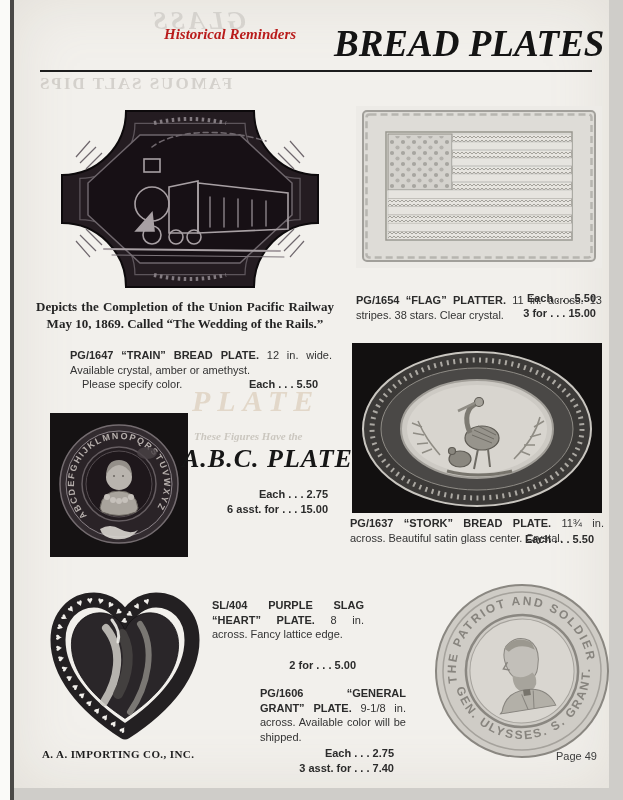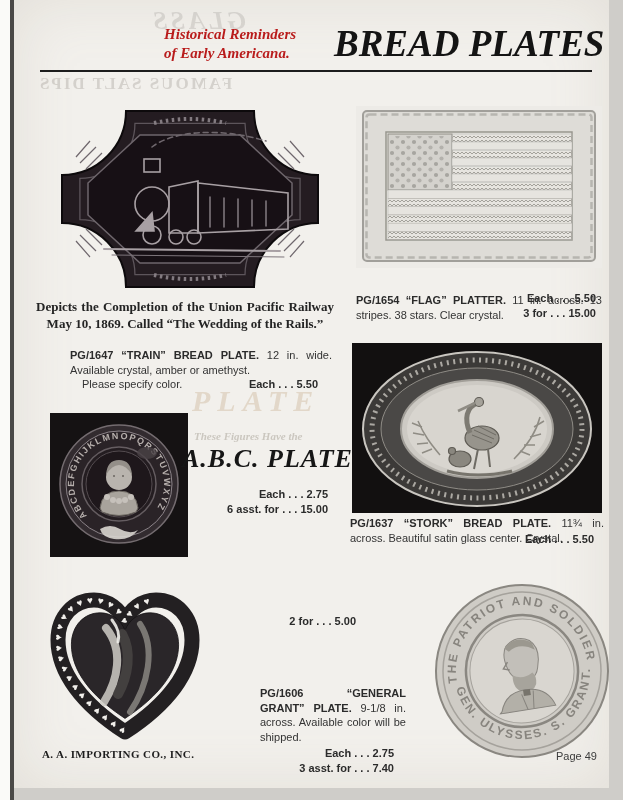--- a/index.html
+++ b/index.html
@@ -38,21 +38,20 @@
   <div class="spine-line"></div>
   <div class="page-bg"></div>
 
   <div class="ghost g1">GLASS</div>
   <div class="ghost g2">FAMOUS SALT DIPS</div>
   <div class="ghost g3">PLATE</div>
   <div class="ghost g4">These Figures Have the</div>
 
   <div class="abs tagline">
     <div>Historical Reminders</div>
-    <div>of Early Americana.</div>
   </div>
   <div class="abs title">BREAD PLATES</div>
   <div class="abs rule"></div>
 
   <div class="photo" style="left:52px;top:100px;">
     <svg width="276" height="198" viewBox="0 0 276 196">
       <path d="M74 10 H202 A64 64 0 0 0 266 74 V122 A64 64 0 0 0 202 186 H74 A64 64 0 0 0 10 122 V74 A64 64 0 0 0 74 10 Z" fill="#241c21" stroke="#0d0a0c" stroke-width="2"></path>
       <path d="M74 10 H202 A64 64 0 0 0 266 74 V122 A64 64 0 0 0 202 186 H74 A64 64 0 0 0 10 122 V74 A64 64 0 0 0 74 10 Z" transform="translate(19.3,13.7) scale(0.86)" fill="none" stroke="#5d555b" stroke-width="1.5"></path>
       <path d="M88 34 H188 L240 82 V114 L188 162 H88 L36 114 V82 Z" fill="#171015" stroke="#6e666c" stroke-width="1.5"></path>
       <g stroke="#8d858b" stroke-width="4" stroke-dasharray="2.5 3.5" fill="none" opacity="0.9">
@@ -219,20 +218,22 @@
       <g stroke-linecap="round" fill="none">
         <path d="M62 52 C80 74 74 104 60 126" stroke="#cfccc6" stroke-width="8" opacity="0.85"></path>
         <path d="M96 48 C112 72 104 110 86 136" stroke="#8f8c86" stroke-width="6" opacity="0.8"></path>
         <path d="M78 58 C88 76 84 100 74 118" stroke="#55514f" stroke-width="10" opacity="0.6"></path>
         <path d="M68 44 C74 52 76 58 74 66" stroke="#f1efeb" stroke-width="3" opacity="0.9"></path>
       </g>
     </svg>
   </div>
 
   <div class="caption" style="left:212px;top:598px;width:152px;">
+    <p><span class="b">SL/404 PURPLE SLAG “HEART” PLATE.</span>
+       <span>8 in. across. Fancy lattice edge.</span></p>
     <div class="price-col" style="padding-right:8px;margin-top:16px;">2 for . . . 5.00</div>
   </div>
 
   <div class="caption" style="left:260px;top:686px;width:146px;">
     <p><span class="b">PG/1606 “GENERAL GRANT” PLATE.</span>
        <span>9-1/8 in. across. Available color will be shipped.</span></p>
     <div class="price-col" style="padding-right:12px;margin-top:2px;">
       <div>Each . . . 2.75</div>
       <div>3 asst. for . . . 7.40</div>
     </div>

